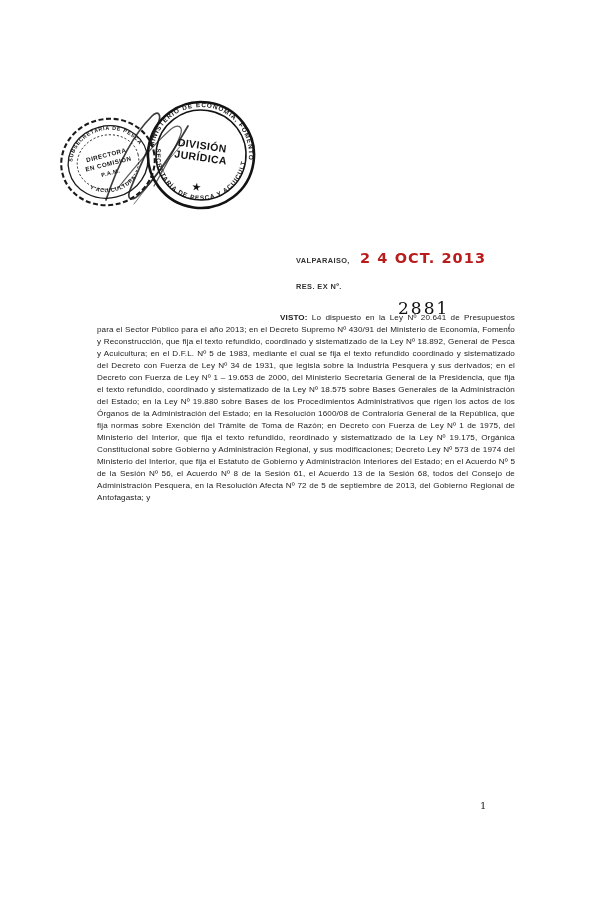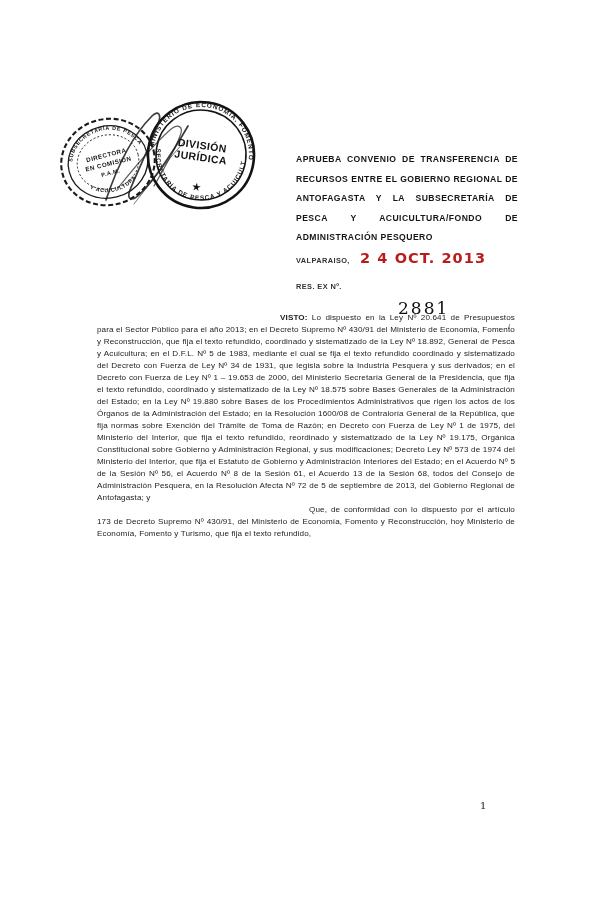--- a/index.html
+++ b/index.html
@@ -234,42 +234,34 @@
     <div class="stamp" style="left:100px; top:104px;">
       <svg width="120" height="110" viewBox="0 0 120 110">
         <path d="M6 96 C 18 60, 34 30, 52 12 C 58 6, 62 10, 58 20 C 50 42, 38 66, 30 86 C 26 96, 32 98, 40 90 C 56 74, 74 46, 88 22" fill="none" stroke="#1a1a1a" stroke-width="1.7" stroke-linecap="round" opacity="0.85"></path>
         <path d="M18 84 C 34 64, 52 42, 70 26 C 78 19, 84 22, 80 32 C 74 48, 62 68, 54 82" fill="none" stroke="#1a1a1a" stroke-width="1.2" stroke-linecap="round" opacity="0.7"></path>
         <path d="M34 100 C 48 82, 66 58, 84 38" fill="none" stroke="#1a1a1a" stroke-width="1" stroke-linecap="round" opacity="0.6"></path>
       </svg>
     </div>
   </div>
 
 
-  <div class="title-block">
-    <div class="t-line">APRUEBA CONVENIO DE TRANSFERENCIA DE</div>
-    <div class="t-line">RECURSOS ENTRE EL GOBIERNO REGIONAL DE</div>
-    <div class="t-line">ANTOFAGASTA Y LA SUBSECRETARÍA DE</div>
-    <div class="t-line">PESCA Y ACUICULTURA/FONDO DE</div>
-    <div class="t-line last">ADMINISTRACIÓN PESQUERO</div>
-  </div>
 
   <div class="meta-block">
     <div class="meta-row">
       <span class="meta-label">VALPARAISO,</span>
       <span class="meta-stamp-date">2 4 OCT. 2013</span>
     </div>
     <div class="meta-row">
       <span class="meta-label">RES. EX Nº.</span>
       <span class="meta-stamp-num">2881</span>
       <span class="meta-dots">. . ./</span>
     </div>
   </div>
 
   <div class="body-block">
     <p class="para"><span class="indent-visto"></span><span class="lead-in">VISTO:</span><span> Lo dispuesto en la Ley Nº 20.641 de Presupuestos para el Sector Público para el año 2013; en el Decreto Supremo Nº 430/91 del Ministerio de Economía, Fomento y Reconstrucción, que fija el texto refundido, coordinado y sistematizado de la Ley Nº 18.892, General de Pesca y Acuicultura; en el D.F.L. Nº 5 de 1983, mediante el cual se fija el texto refundido coordinado y sistematizado del Decreto con Fuerza de Ley Nº 34 de 1931, que legisla sobre la Industria Pesquera y sus derivados; en el Decreto con Fuerza de Ley Nº 1 – 19.653 de 2000, del Ministerio Secretaría General de la Presidencia, que fija el texto refundido, coordinado y sistematizado de la Ley Nº 18.575 sobre Bases Generales de la Administración del Estado; en la Ley Nº 19.880 sobre Bases de los Procedimientos Administrativos que rigen los actos de los Órganos de la Administración del Estado; en la Resolución 1600/08 de Contraloría General de la República, que fija normas sobre Exención del Trámite de Toma de Razón; en Decreto con Fuerza de Ley Nº 1 de 1975, del Ministerio del Interior, que fija el texto refundido, reordinado y sistematizado de la Ley Nº 19.175, Orgánica Constitucional sobre Gobierno y Administración Regional, y sus modificaciones; Decreto Ley Nº 573 de 1974 del Ministerio del Interior, que fija el Estatuto de Gobierno y Administración Interiores del Estado; en el Acuerdo Nº 5 de la Sesión Nº 56, el Acuerdo Nº 8 de la Sesión 61, el Acuerdo 13 de la Sesión 68, todos del Consejo de Administración Pesquera, en la Resolución Afecta Nº 72 de 5 de septiembre de 2013, del Gobierno Regional de Antofagasta; y</span></p>
 
 
-    <p class="para"><span class="indent-que"></span><span>Que, de conformidad con lo dispuesto por el artículo 173 de Decreto Supremo Nº 430/91, del Ministerio de Economía, Fomento y Reconstrucción, hoy Ministerio de Economía, Fomento y Turismo, que fija el texto refundido,</span></p>
   </div>
 
   <div class="page-number">1</div>
 
 </div>
 
 </body></html>

